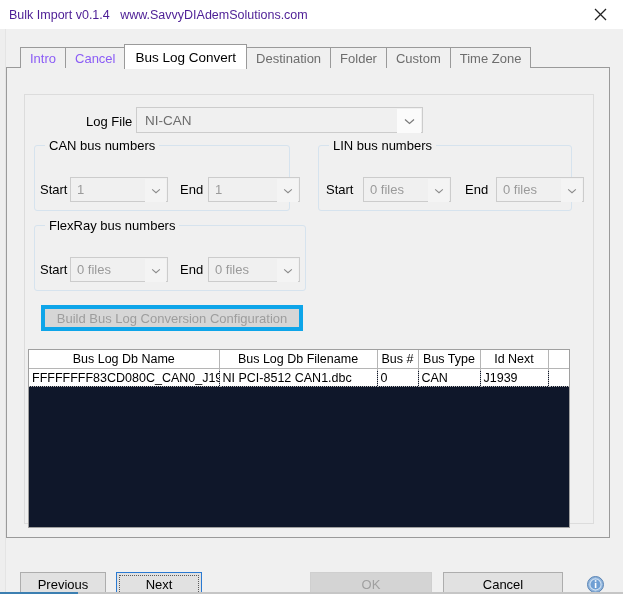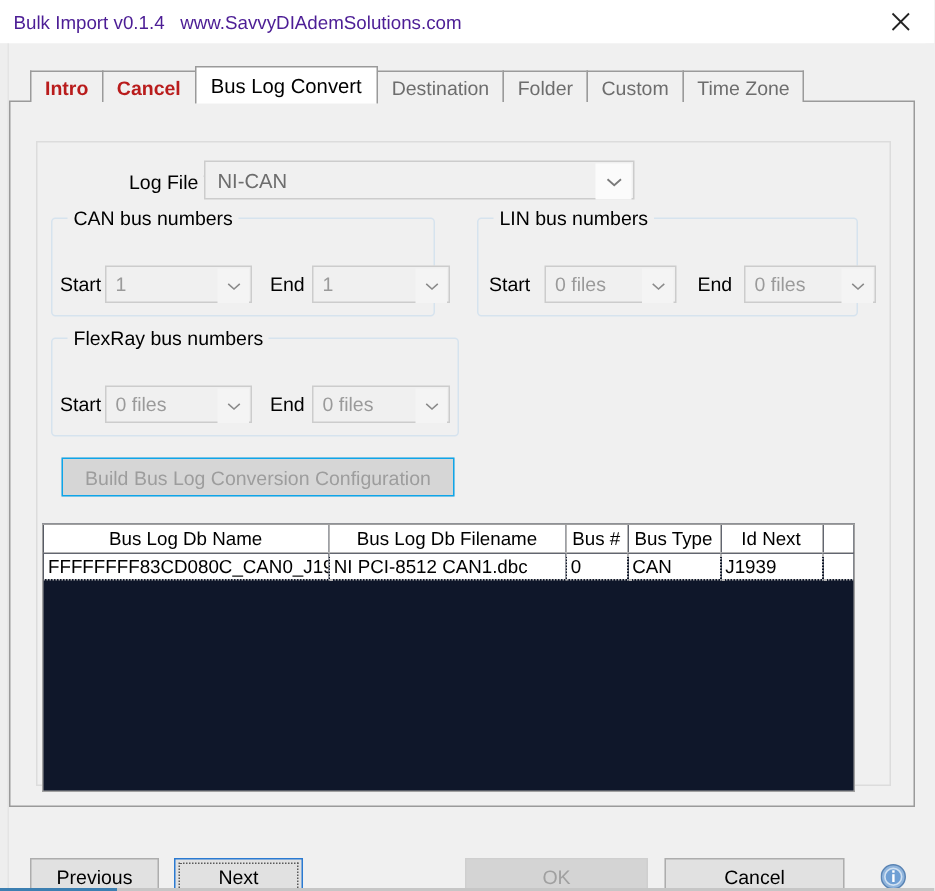--- a/index.html
+++ b/index.html
@@ -94,21 +94,21 @@
     border: 1px solid #9a9a9a;
     border-bottom: none;
     background: #f0f0f0;
     color: #6d6d6d;
     font-size: 13px;
     margin-right: -1px;
     box-sizing: border-box;
     cursor: default;
     white-space: nowrap;
   }
-  .tab.enabled { color: #b91c1c; font-weight: bold; }
+  .tab.enabled { color: #8b5cf6; }
   .tab.selected {
     background: #ffffff;
     color: #000;
     height: 25px;
     line-height: 25px;
     margin-bottom: -1px;
     position: relative;
     z-index: 6;
     border-color: #9a9a9a;
     padding: 0 10px;
@@ -218,21 +218,21 @@
     justify-content: center;
   }
   .chev { display:block; }
 
   
   .build-btn {
     position: absolute;
     left: 41px; top: 276px;
     width: 262px; height: 26px;
     background: #d6d6d6;
-    border: 1px solid #0ea5e9;
+    border: 4px solid #0ea5e9;
     box-sizing: border-box;
     color: #9d9d9d;
     font-size: 13px;
     display: flex;
     align-items: center;
     justify-content: center;
     cursor: default;
   }
 
   

